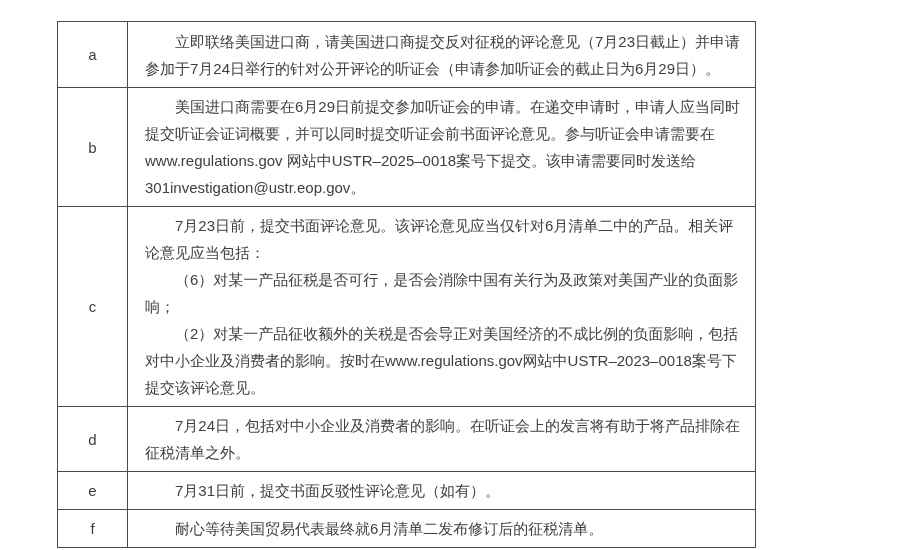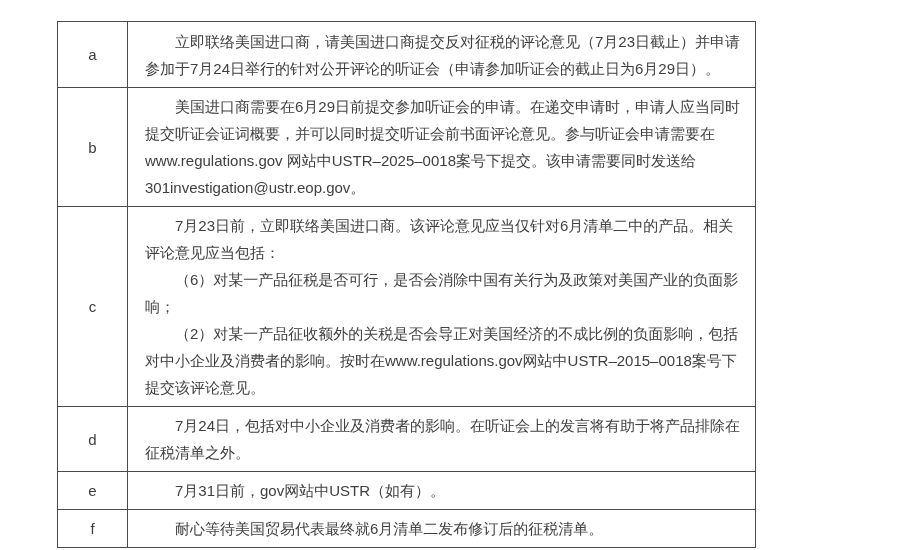--- a/index.html
+++ b/index.html
@@ -66,35 +66,35 @@
     </tr>
     <tr class="row-b">
       <td class="label-cell">b</td>
       <td class="content-cell">
         <p>美国进口商需要在6月29日前提交参加听证会的申请。在递交申请时，申请人应当同时提交听证会证词概要，并可以同时提交听证会前书面评论意见。参与听证会申请需要在www.regulations.gov 网站中USTR–2025–0018案号下提交。该申请需要同时发送给301investigation@ustr.eop.gov。</p>
       </td>
     </tr>
     <tr class="row-c">
       <td class="label-cell">c</td>
       <td class="content-cell">
-        <p>7月23日前，立即联络美国进口商。该评论意见应当仅针对6月清单二中的产品。相关评论意见应当包括：</p>
+        <p>7月23日前，提交书面评论意见。该评论意见应当仅针对6月清单二中的产品。相关评论意见应当包括：</p>
         <p>（6）对某一产品征税是否可行，是否会消除中国有关行为及政策对美国产业的负面影响；</p>
-        <p>（2）对某一产品征收额外的关税是否会导正对美国经济的不成比例的负面影响，包括对中小企业及消费者的影响。按时在www.regulations.gov网站中USTR–2015–0018案号下提交该评论意见。</p>
+        <p>（2）对某一产品征收额外的关税是否会导正对美国经济的不成比例的负面影响，包括对中小企业及消费者的影响。按时在www.regulations.gov网站中USTR–2023–0018案号下提交该评论意见。</p>
       </td>
     </tr>
     <tr class="row-d">
       <td class="label-cell">d</td>
       <td class="content-cell">
         <p>7月24日，包括对中小企业及消费者的影响。在听证会上的发言将有助于将产品排除在征税清单之外。</p>
       </td>
     </tr>
     <tr class="row-e">
       <td class="label-cell">e</td>
       <td class="content-cell">
-        <p>7月31日前，gov网站中USTR（如有）。</p>
+        <p>7月31日前，提交书面反驳性评论意见（如有）。</p>
       </td>
     </tr>
     <tr class="row-f">
       <td class="label-cell">f</td>
       <td class="content-cell">
         <p>耐心等待美国贸易代表最终就6月清单二发布修订后的征税清单。</p>
       </td>
     </tr>
   </tbody>
 </table>

